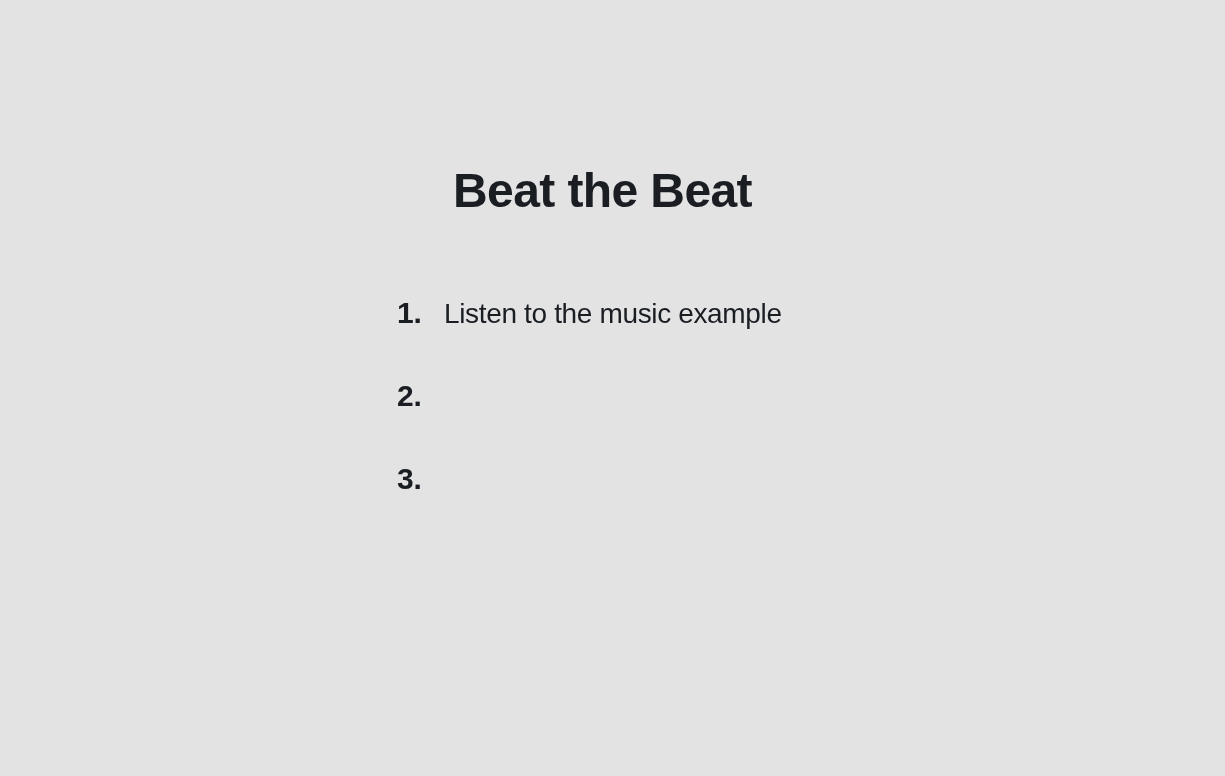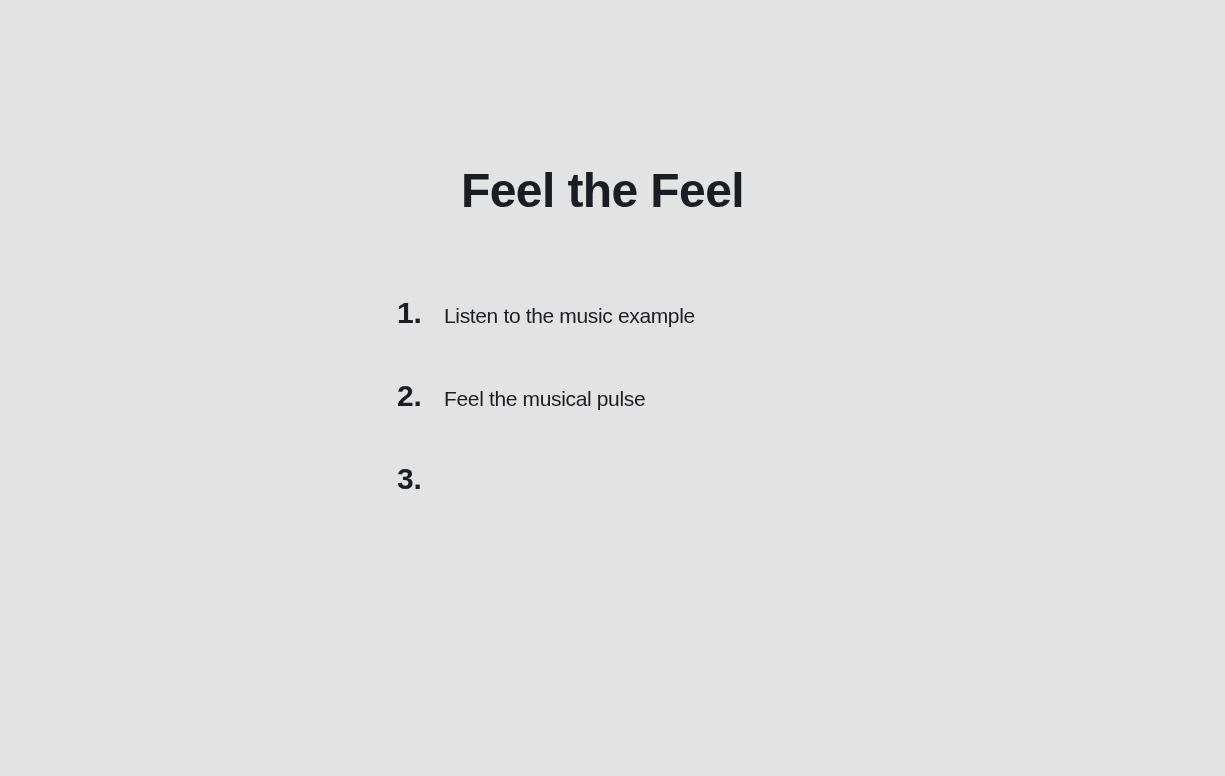--- a/index.html
+++ b/index.html
@@ -63,44 +63,43 @@
     flex: 0 0 auto;
     width: 47px;
     font-size: 30px;
     font-weight: 700;
     letter-spacing: -0.2px;
     color: #1a1e23;
   }
 
   .step-text {
     flex: 0 1 auto;
-    font-size: 21px;
+    font-size: 28px;
     font-weight: 400;
     letter-spacing: -0.35px;
     color: #1a1e23;
     white-space: nowrap;
   }
 </style>
 </head>
 <body>
 
 <div class="slide">
 
-  <h1 class="slide-title">Feel the Feel</h1>
+  <h1 class="slide-title">Beat the Beat</h1>
 
   <ol class="steps-list">
 
     <li class="step-item">
       <span class="step-marker">1.</span>
       <span class="step-text">Listen to the music example</span>
     </li>
 
     <li class="step-item">
       <span class="step-marker">2.</span>
-      <span class="step-text">Feel the musical pulse</span>
     </li>
 
     <li class="step-item">
       <span class="step-marker">3.</span>
     </li>
 
   </ol>
 
 </div>
 

